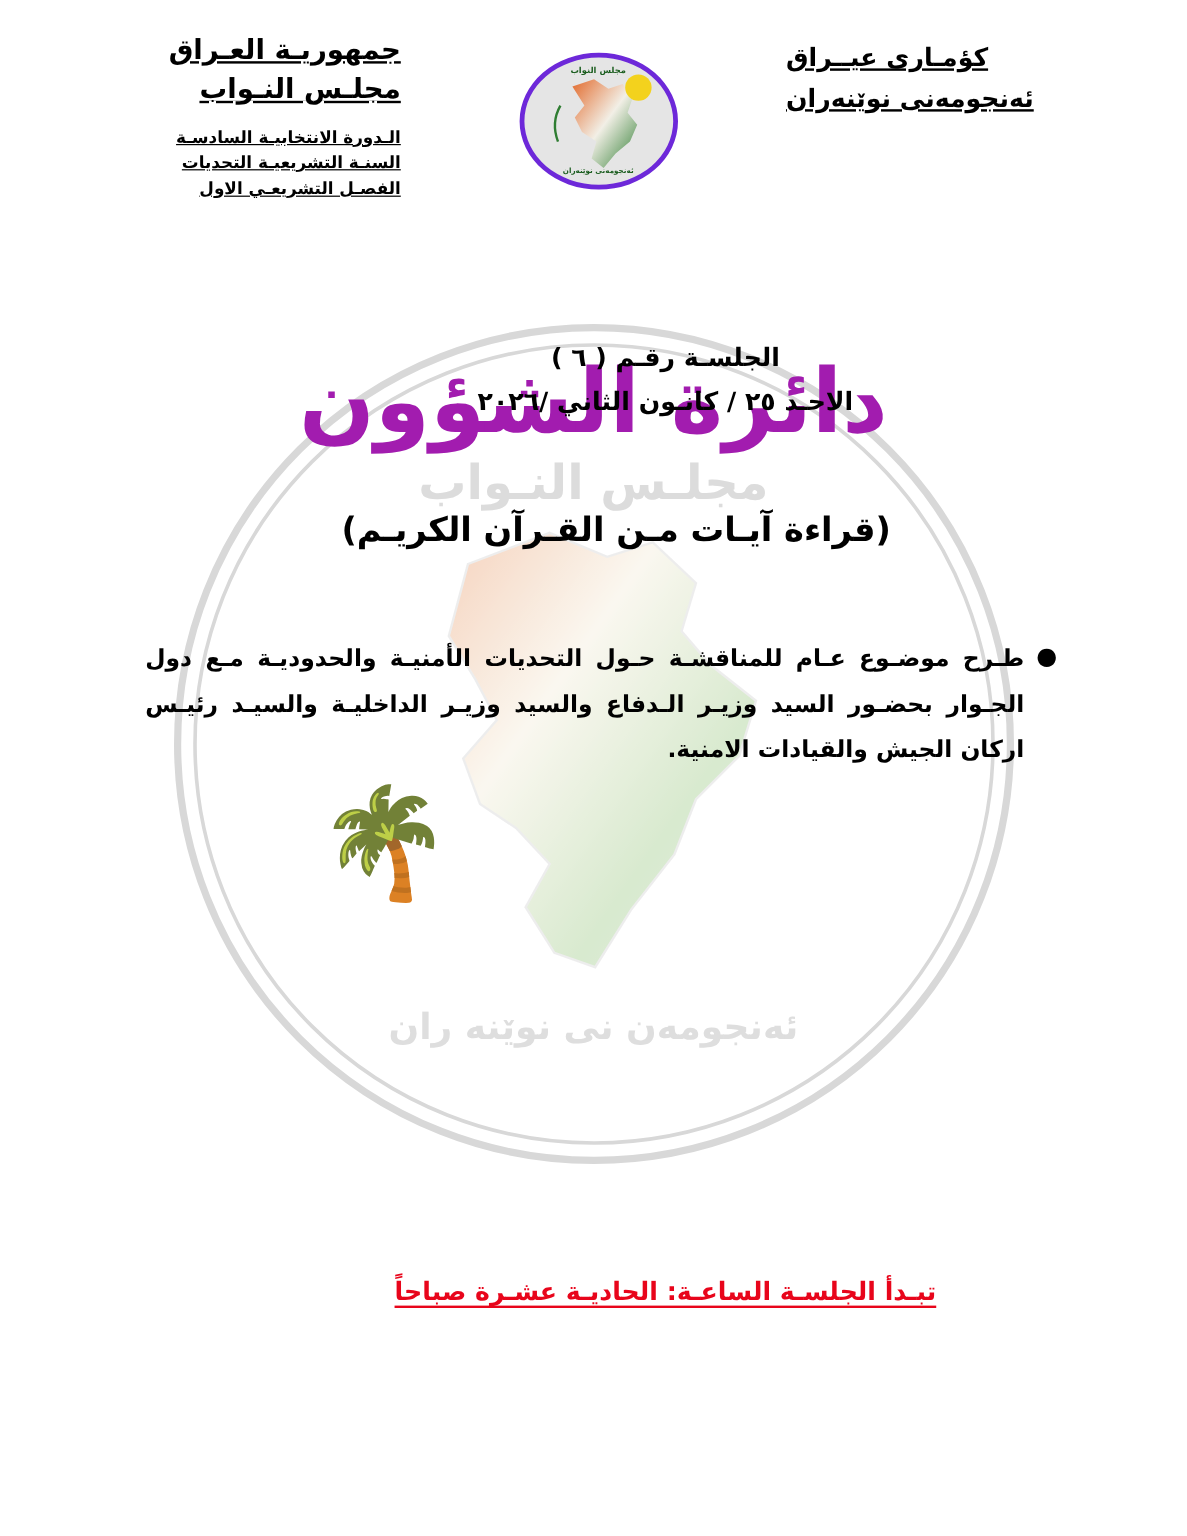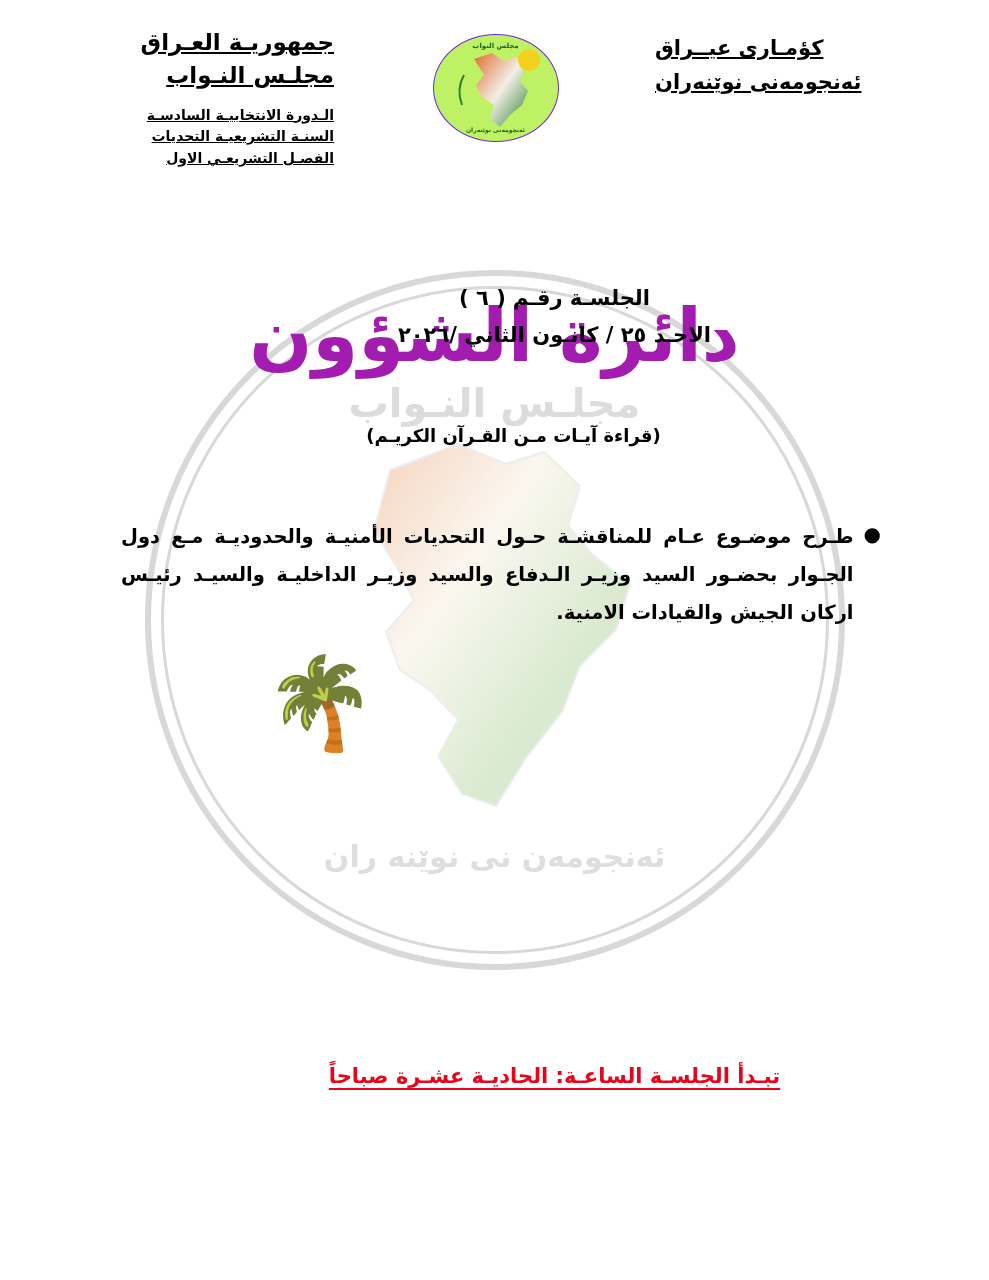--- a/index.html
+++ b/index.html
@@ -131,26 +131,26 @@
   
   .emblem {
     position: relative;
     width: 124px;
     height: 106px;
     flex: 0 0 auto;
     margin-top: 2px;
   }
   .emblem-oval {
     position: absolute;
-    left: 0; top: 6px;
+    left: 0; top: 16px;
     width: 124px;
     height: 106px;
     border-radius: 50%;
-    border: 1px solid #6d28d9;
-    background: #bef264;
+    border: 4px solid #6d28d9;
+    background: #e5e5e5;
     overflow: hidden;
   }
   .emblem-top-text {
     position: absolute;
     top: 7px;
     width: 100%;
     text-align: center;
     font-size: 7px;
     font-weight: bold;
     color: #1c5e20;
@@ -193,21 +193,21 @@
 
   
   .agenda {
     position: relative;
     z-index: 2;
     margin-top: 72px;
     padding: 0 108px 0 96px;
   }
   .quran-line {
     text-align: center;
-    font-size: 18px;
+    font-size: 28px;
     font-weight: bold;
     letter-spacing: 0.5px;
     padding-left: 50px;
   }
   .agenda-item {
     margin-top: 72px;
     display: flex;
     flex-direction: row;
     align-items: flex-start;
     gap: 10px;

